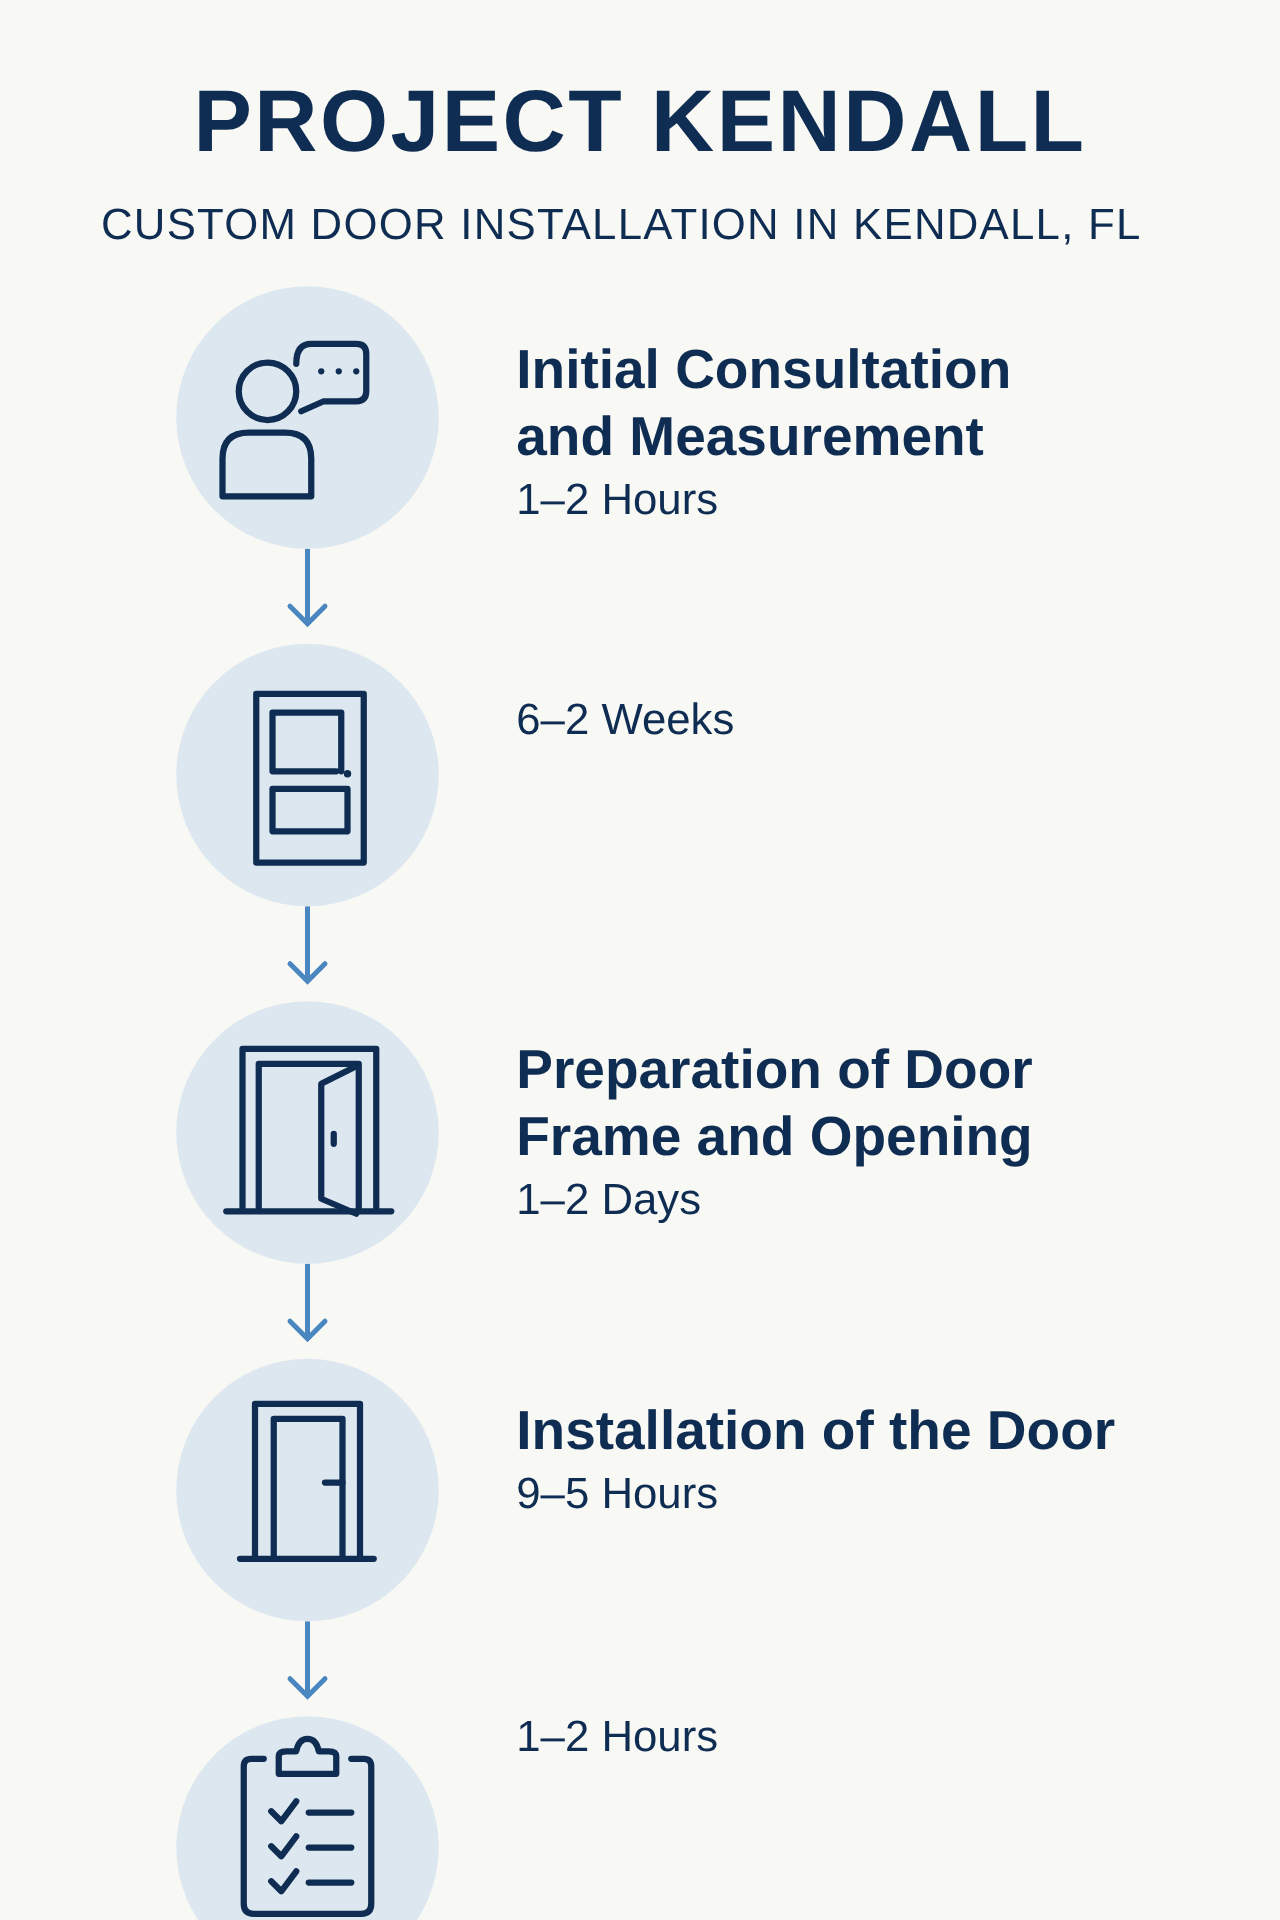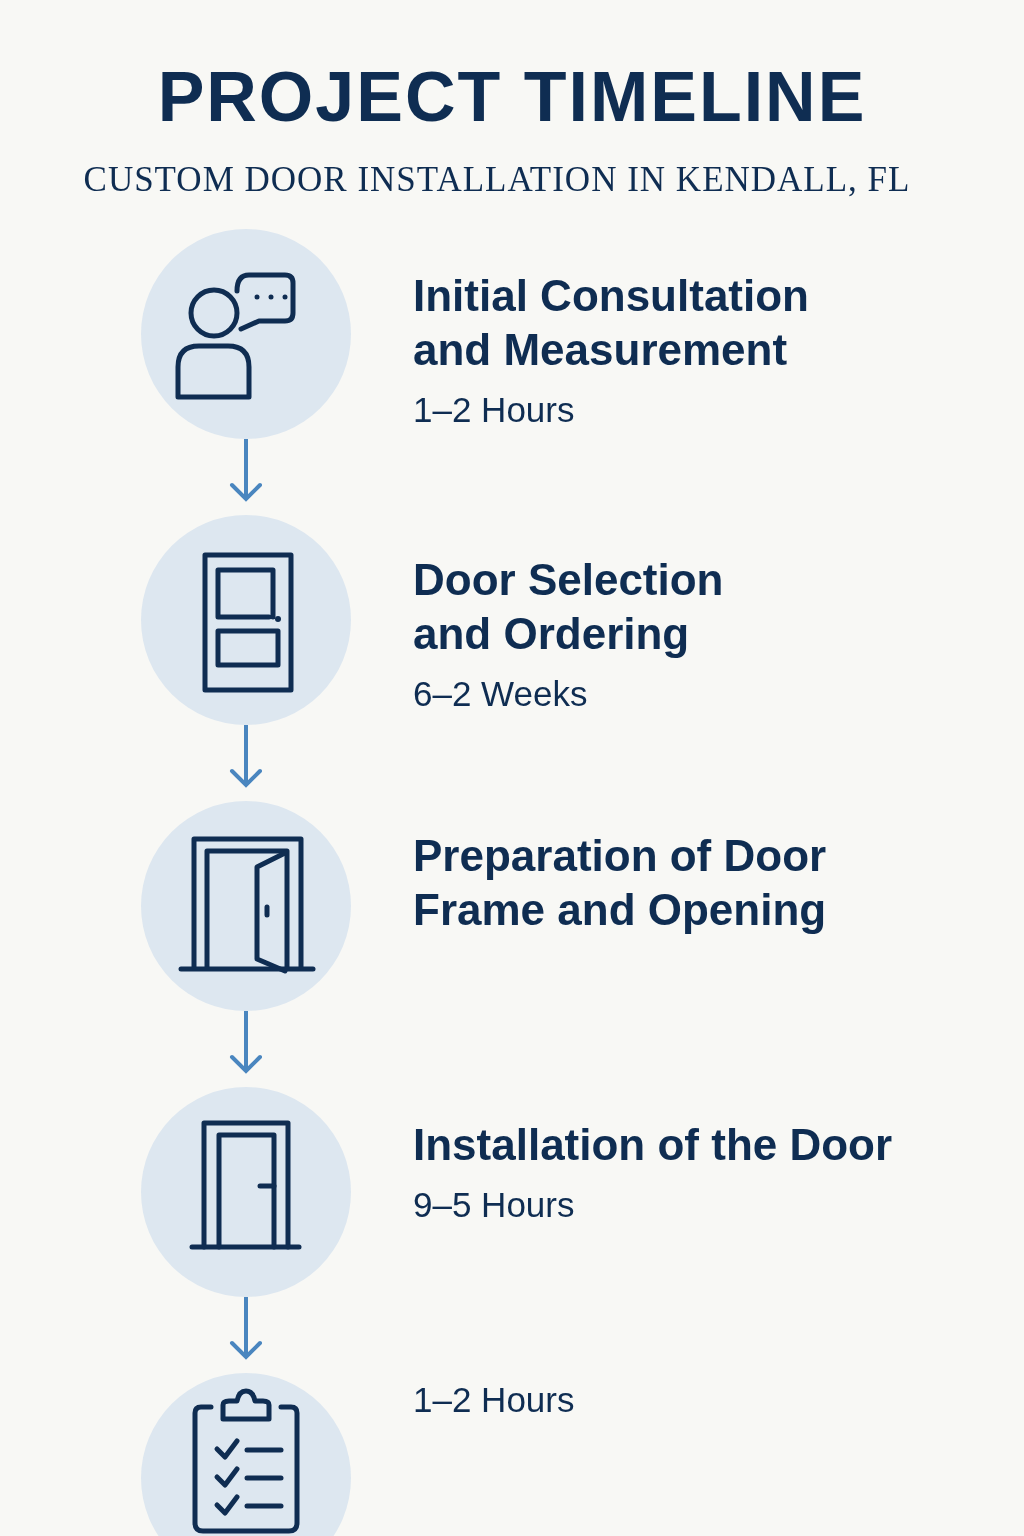--- a/index.html
+++ b/index.html
@@ -11,41 +11,41 @@
     position: relative;
   }
   .title {
     position: absolute; left: 0; width: 1024px; top: 62px;
     text-align: center; font-weight: 700; font-size: 70px; letter-spacing: 2px;
     color: #0f2d52; line-height: 1;
   }
   .subtitle {
     position: absolute; left: 0; width: 994px; top: 162px;
     text-align: center; font-size: 35px; letter-spacing: 1px;
-    color: #0f2d52; line-height: 1; font-family: Liberation Serif, serif;
+    color: #0f2d52; line-height: 1;
   }
   .step { position: absolute; left: 0; width: 1024px; height: 286px; padding-left: 34px; }
   .circle {
     position: absolute; left: 141px; top: 0;
     width: 210px; height: 210px; border-radius: 50%;
     background: #dde7f0;
   }
   .circle svg { position: absolute; left: 0; top: 0; width: 210px; height: 210px; }
   .arrow { position: absolute; left: 226px; top: 210px; width: 40px; height: 66px; }
   .text { position: absolute; left: 413px; }
   .step-title {
     font-weight: 700; font-size: 44px; line-height: 54px; color: #0f2d52;
     white-space: pre-line;
   }
-  .step-duration { font-size: 35px; line-height: 42px; color: #0f2d52; margin-top: 12px; }
+  .step-duration { font-size: 35px; line-height: 42px; color: #0f2d52; margin-top: 2px; }
 </style>
 </head>
 <body>
 
-<div class="title">PROJECT TIMELINE</div>
+<div class="title">PROJECT KENDALL</div>
 <div class="subtitle">CUSTOM DOOR INSTALLATION IN KENDALL, FL</div>
 
 <div class="step" style="top:229px;">
   <div class="circle">
     <svg viewBox="0 0 210 210" fill="none" stroke="#0f2d52" stroke-width="5" stroke-linecap="round" stroke-linejoin="round">
       <circle cx="73" cy="84" r="23"></circle>
       <path d="M37 168 V138 Q37 117 58 117 H87 Q108 117 108 138 V168 Z"></path>
       <path d="M96 62 Q96 46 108 46 H144 Q152 46 152 54 V84 Q152 92 144 92 H118 L100 100"></path>
       <circle cx="116" cy="68" r="2.5" fill="#0f2d52" stroke="none"></circle>
       <circle cx="130" cy="68" r="2.5" fill="#0f2d52" stroke="none"></circle>
@@ -70,22 +70,20 @@
       <path d="M132 102 V55 H77 V102 H128"></path>
       <circle cx="137" cy="104" r="3" fill="#0f2d52" stroke="none"></circle>
       <rect x="77" y="116" width="60" height="34"></rect>
     </svg>
   </div>
   <svg class="arrow" viewBox="0 0 40 66">
     <line x1="20" y1="0" x2="20" y2="58" stroke="#4a86bf" stroke-width="4"></line>
     <polyline points="6,46 20,60 34,46" fill="none" stroke="#4a86bf" stroke-width="4" stroke-linecap="round"></polyline>
   </svg>
   <div class="text" style="top:38px;">
-    <div class="step-title">Door Selection
-and Ordering</div>
     <div class="step-duration">6–2 Weeks</div>
   </div>
 </div>
 
 <div class="step" style="top:801px;">
   <div class="circle">
     <svg viewBox="0 0 210 210" fill="none" stroke="#0f2d52" stroke-width="5" stroke-linecap="round" stroke-linejoin="round">
       <path d="M53 166 V38 H160 V166"></path>
       <path d="M66 166 V50 H146 V166"></path>
       <path d="M144 52 L116 66 V158 L144 170"></path>
@@ -93,20 +91,21 @@
       <line x1="40" y1="168" x2="172" y2="168"></line>
     </svg>
   </div>
   <svg class="arrow" viewBox="0 0 40 66">
     <line x1="20" y1="0" x2="20" y2="58" stroke="#4a86bf" stroke-width="4"></line>
     <polyline points="6,46 20,60 34,46" fill="none" stroke="#4a86bf" stroke-width="4" stroke-linecap="round"></polyline>
   </svg>
   <div class="text" style="top:28px;">
     <div class="step-title">Preparation of Door
 Frame and Opening</div>
+    <div class="step-duration">1–2 Days</div>
   </div>
 </div>
 
 <div class="step" style="top:1087px;">
   <div class="circle">
     <svg viewBox="0 0 210 210" fill="none" stroke="#0f2d52" stroke-width="5" stroke-linecap="round" stroke-linejoin="round">
       <path d="M63 160 V36 H147 V160"></path>
       <path d="M78 160 V48 H133 V160"></path>
       <line x1="119" y1="99" x2="133" y2="99"></line>
       <line x1="51" y1="160" x2="158" y2="160"></line>

